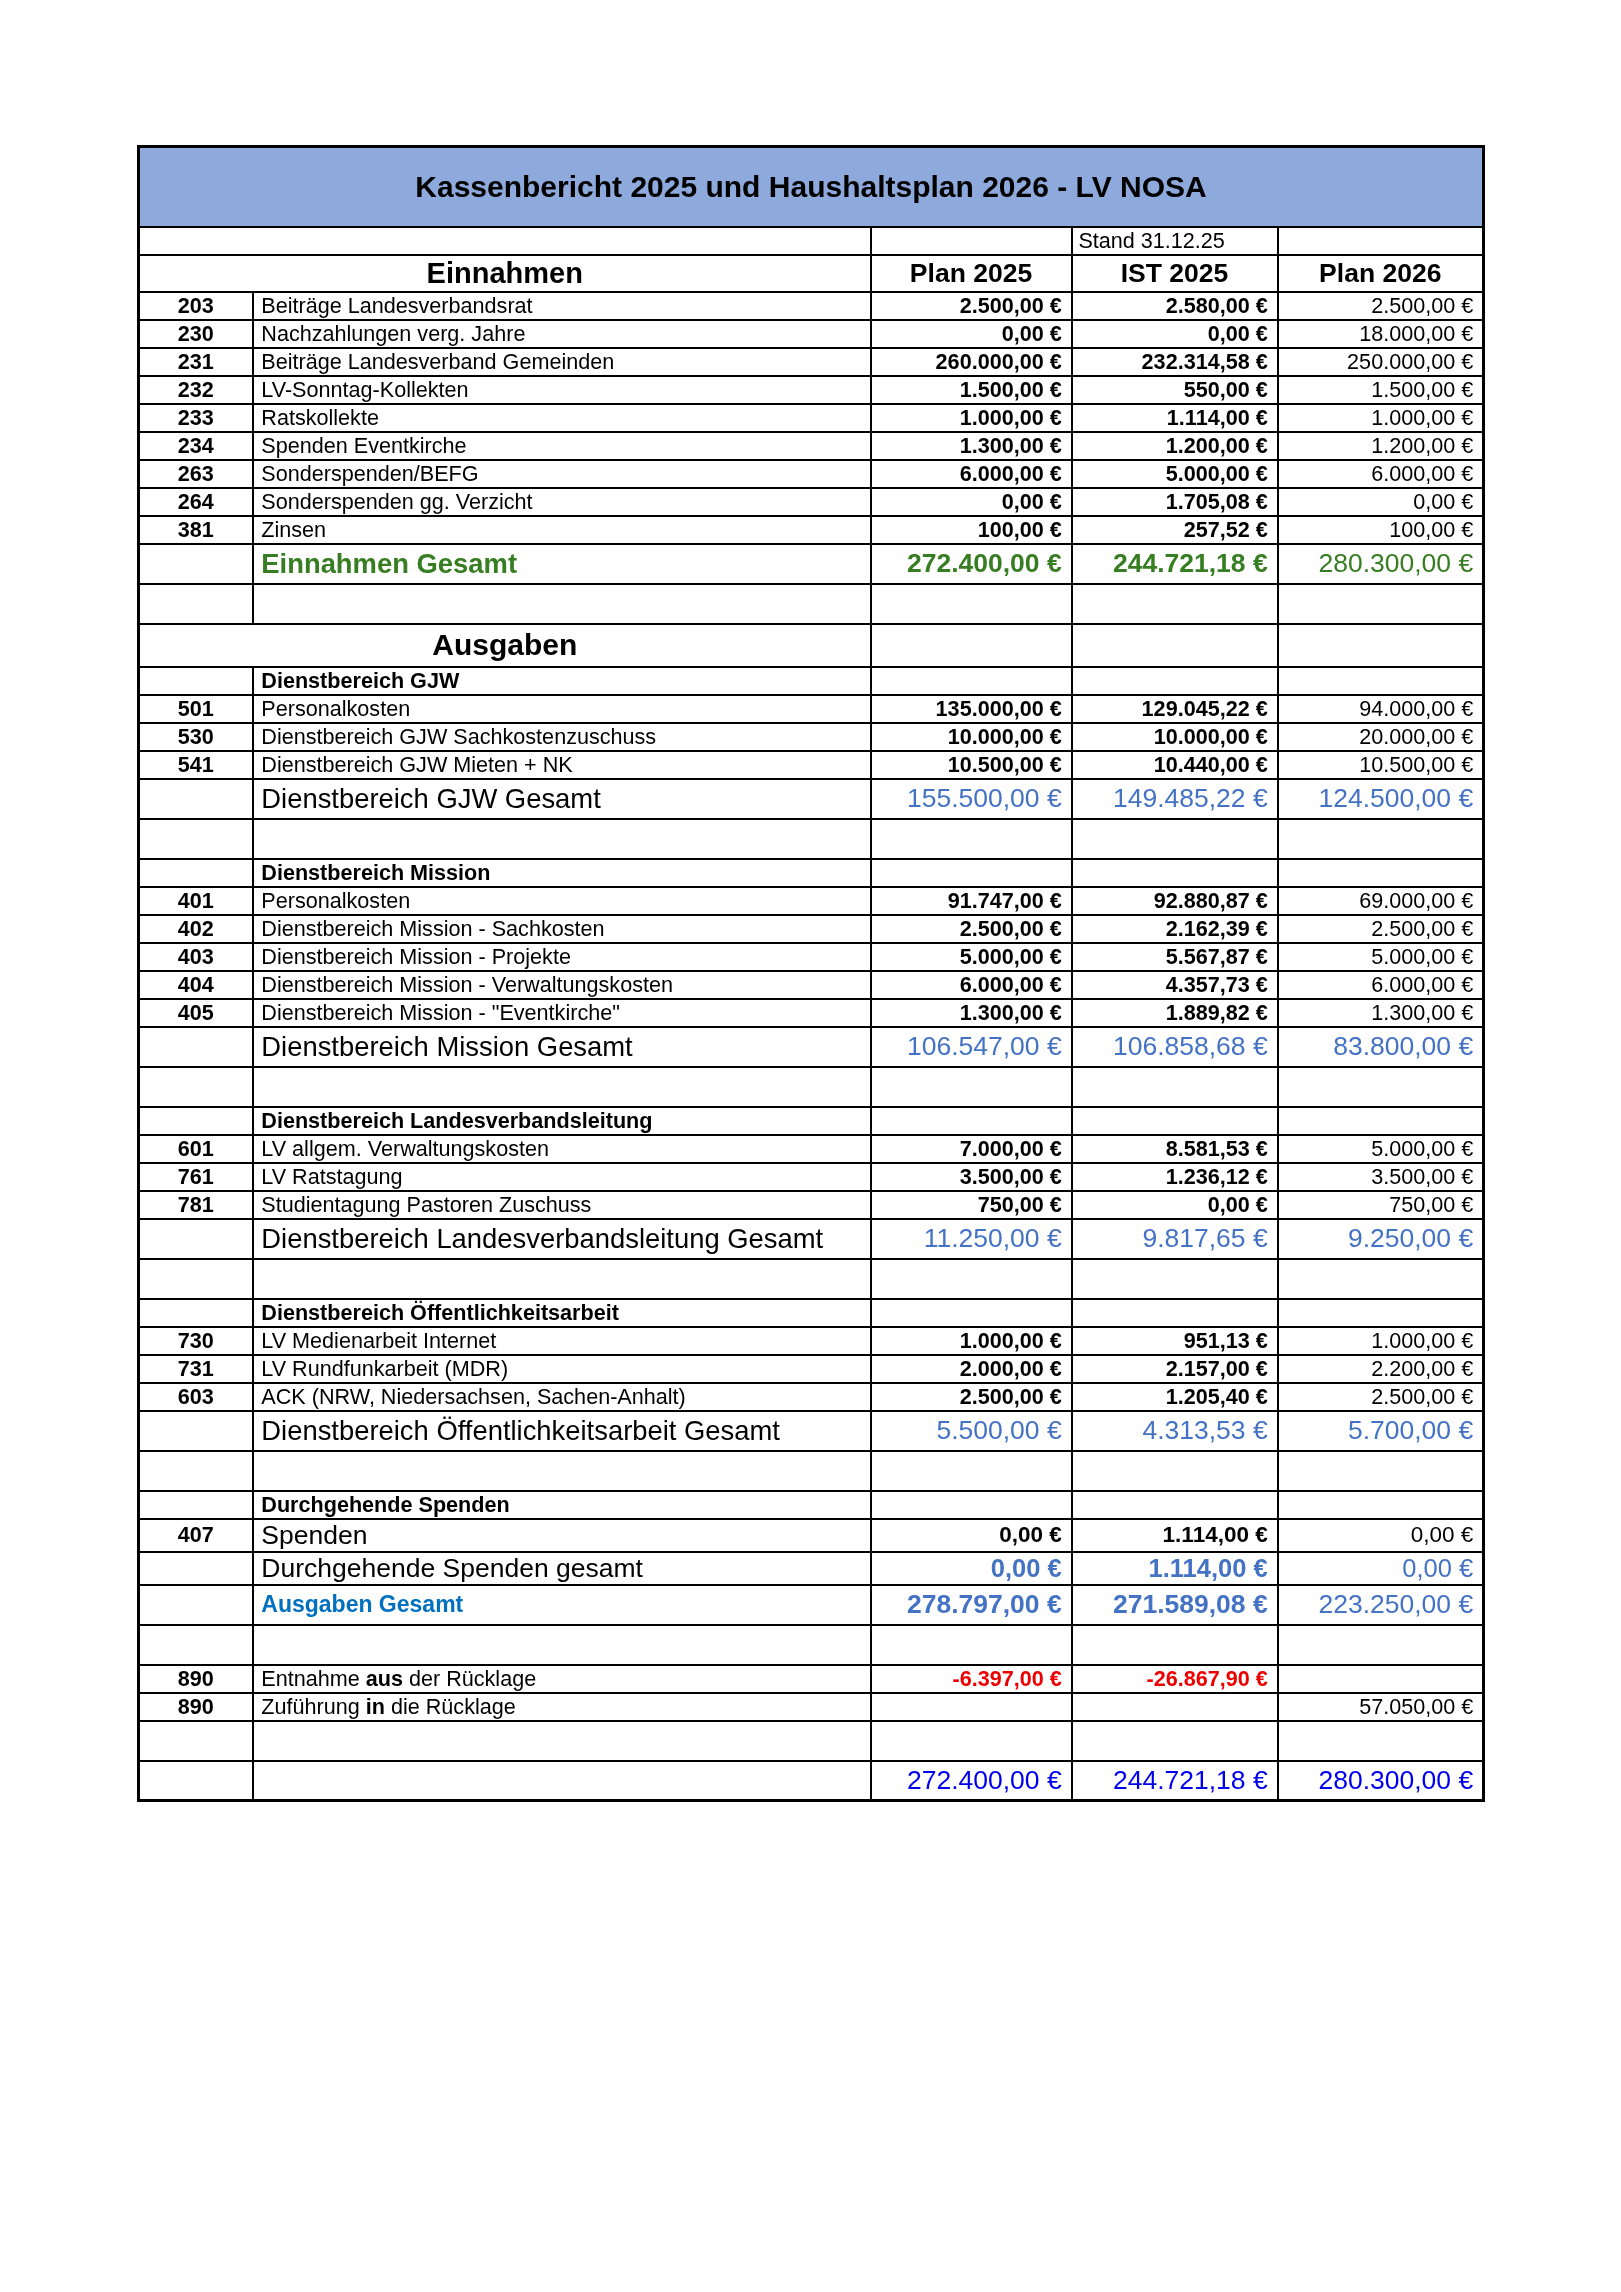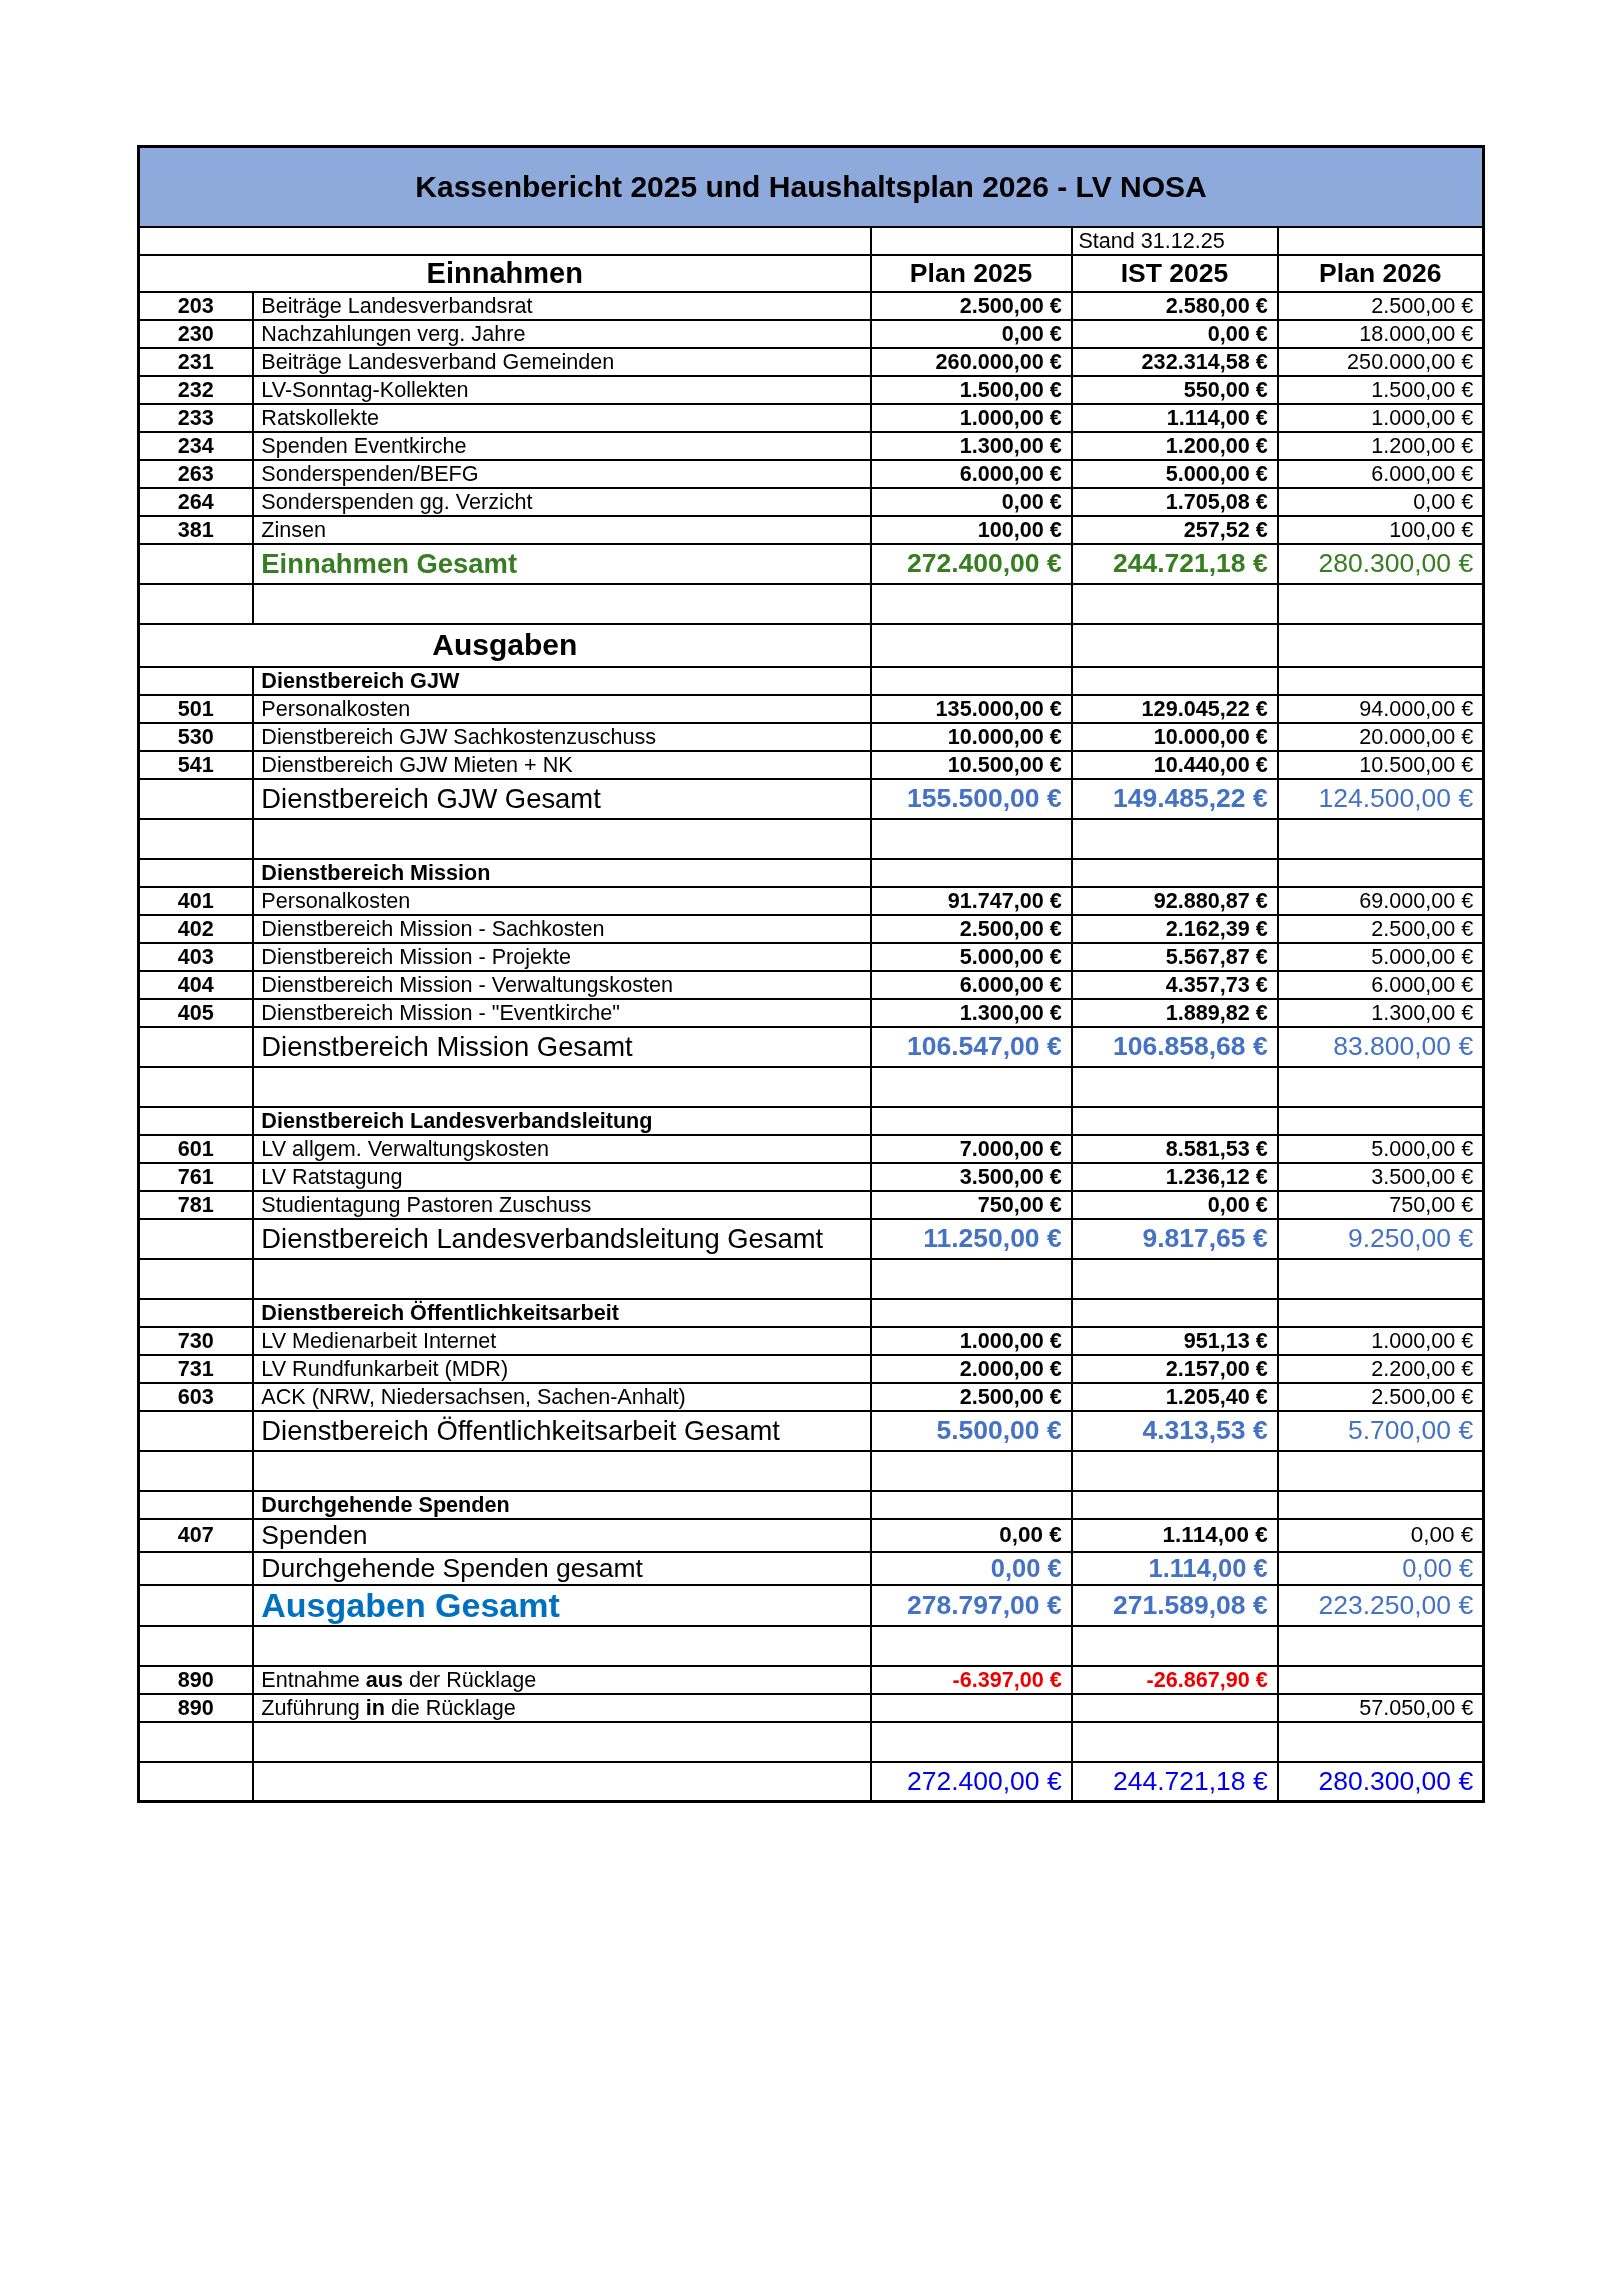--- a/index.html
+++ b/index.html
@@ -75,28 +75,28 @@
 
   tr.rt-sp td { height:40px; }
 
   tr.rt-tg td, tr.rt-tb td, tr.rt-tB td { height:40px; }
   tr.rt-tg td.lbl { font-size:27.4px; font-weight:bold; color:#377D22; }
   tr.rt-tg td.v   { font-size:26.5px; color:#377D22; }
   tr.rt-tg td.v0, tr.rt-tg td.v1 { font-weight:bold; }
 
   tr.rt-tb td.lbl { font-size:27.4px; color:#000; }
   tr.rt-tb td.v   { font-size:26.5px; color:#4472C4; }
-  tr.rt-tb td.v0, tr.rt-tb td.v1 { font-weight:bold; }
+  tr.rt-tb td.v0, tr.rt-tb td.v1 { font-weight:normal; }
 
   tr.rt-tp td { height:31px; }
   tr.rt-tp td.lbl { font-size:26.5px; color:#000; }
   tr.rt-tp td.v   { font-size:25.5px; color:#4472C4; }
   tr.rt-tp td.v0, tr.rt-tp td.v1 { font-weight:bold; }
 
-  tr.rt-tB td.lbl { font-size:34px; font-weight:bold; color:#0070C0; }
+  tr.rt-tB td.lbl { font-size:23px; font-weight:bold; color:#0070C0; }
   tr.rt-tB td.v   { font-size:26.5px; color:#4472C4; }
   tr.rt-tB td.v0, tr.rt-tB td.v1 { font-weight:bold; }
 
   tr.rt-res td { height:27.4px; }
   tr.rt-res td.v.neg { color:#EE0000; font-weight:bold;padding-left:47px; }
   tr.rt-res .bold-word { font-weight:bold; }
 
   tr.rt-fin td { height:40px; }
   tr.rt-fin td.v { font-size:26.5px; color:#0000EE; }
 </style>

